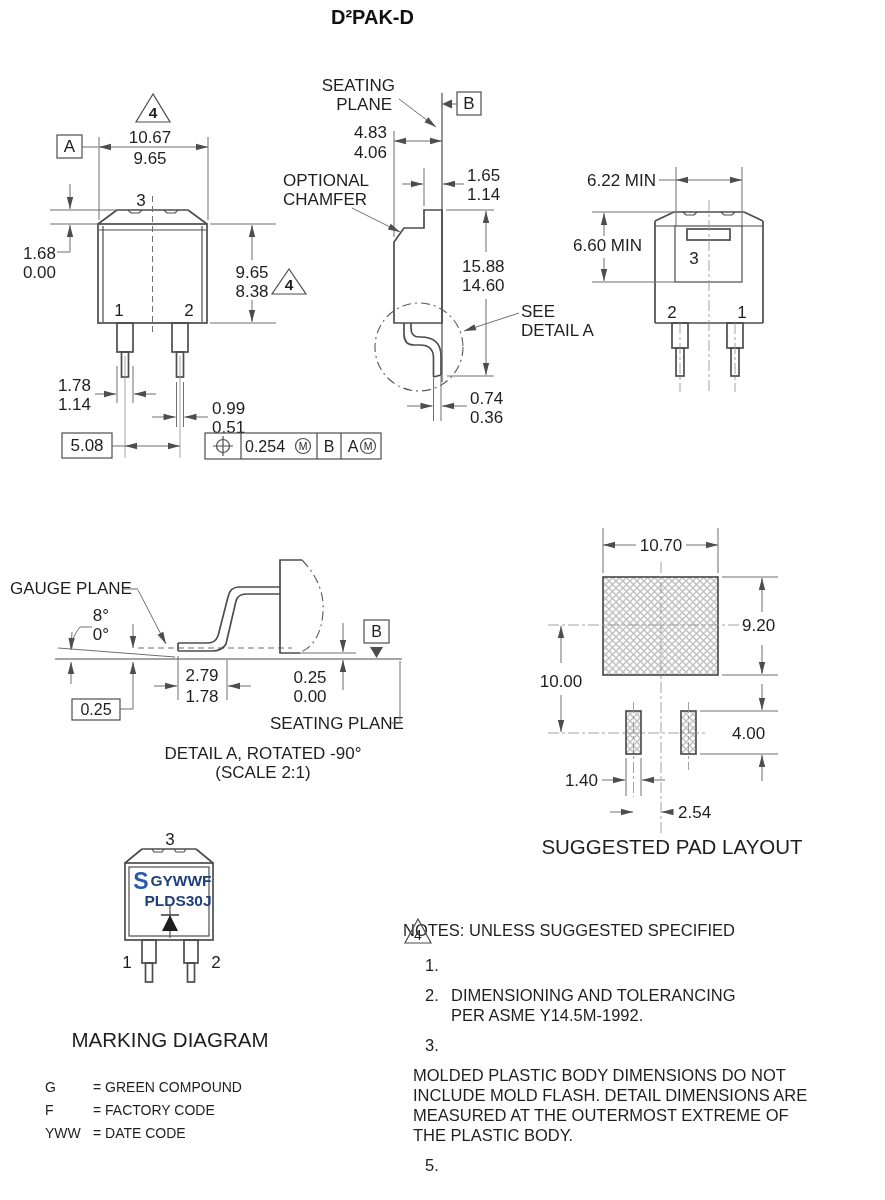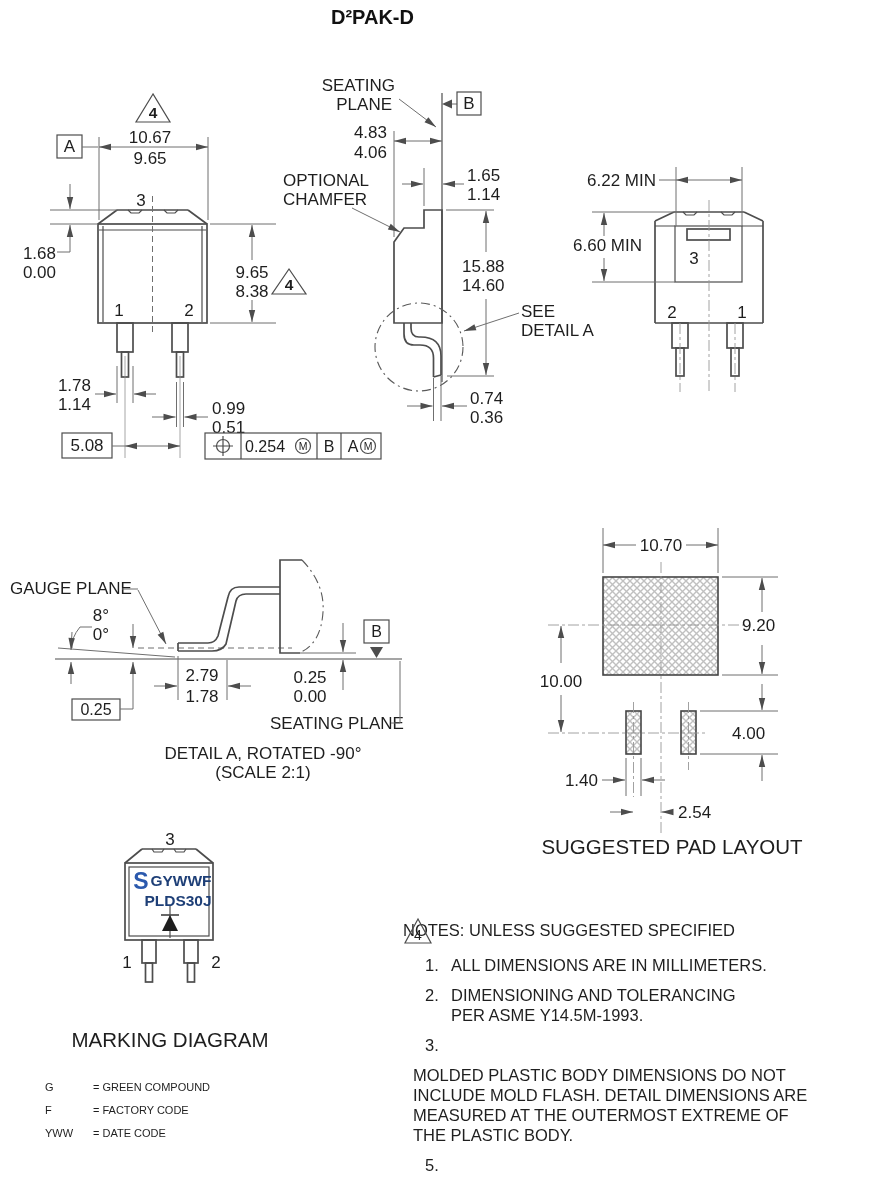--- a/index.html
+++ b/index.html
@@ -25,21 +25,21 @@
   .navy{fill:#1e3f77;}
   .logo{fill:#2b59ad;font-size:23px;font-weight:bold;}
   #notes{position:absolute;left:403px;top:920px;width:478px;color:#1f1f1f;font-size:16.5px;line-height:20px;}
   #notes .heading{margin:0 0 15px 0;}
   .nrow{display:flex;margin-bottom:10px;padding-left:22px;align-items:flex-start;}
   .nnum{width:26px;flex:none;}
   .ntext{white-space:pre-line;}
   .nrow4{padding-left:10px;}
   .flag4{flex:none;margin:-3px 2px 0 0;}
   .flag4 text{font-size:14px;}
-  #legend{position:absolute;left:45px;top:1076px;color:#1f1f1f;font-size:11px;line-height:22px;}
+  #legend{position:absolute;left:45px;top:1076px;color:#1f1f1f;font-size:14px;line-height:22px;}
   .lrow{margin-bottom:1px;}
   .lterm{display:inline-block;width:48px;}
 </style>
 </head>
 <body>
 
 <div id="title">D²PAK-D</div>
 
 <svg width="885" height="1200" viewBox="0 0 885 1200">
   <defs>
@@ -359,26 +359,25 @@
 <div id="legend">
   <div class="lrow"><span class="lterm">G</span><span>= GREEN COMPOUND</span></div>
   <div class="lrow"><span class="lterm">F</span><span>= FACTORY CODE</span></div>
   <div class="lrow"><span class="lterm">YWW</span><span>= DATE CODE</span></div>
 </div>
 
 <div id="notes">
   <div class="heading">NOTES: UNLESS SUGGESTED SPECIFIED</div>
   <div class="nrow">
     <span class="nnum">1.</span>
-    <span class="ntext">ALL DIMENSIONS ARE IN MILLIMETERS.</span>
   </div>
   <div class="nrow">
     <span class="nnum">2.</span>
     <span class="ntext">DIMENSIONING AND TOLERANCING
-PER ASME Y14.5M-1993.</span>
+PER ASME Y14.5M-1992.</span>
   </div>
   <div class="nrow">
     <span class="nnum">3.</span>
   </div>
   <div class="nrow nrow4">
     <svg class="flag4" width="36" height="28" viewBox="0 0 36 28">
       <polygon points="15,2 2,26 28,26" fill="none" stroke="#4d4d4d" stroke-width="1.2"></polygon>
       <text x="15" y="23" text-anchor="middle" fill="#1e1e1e">4</text>
     </svg>
     <span class="ntext">MOLDED PLASTIC BODY DIMENSIONS DO NOT

